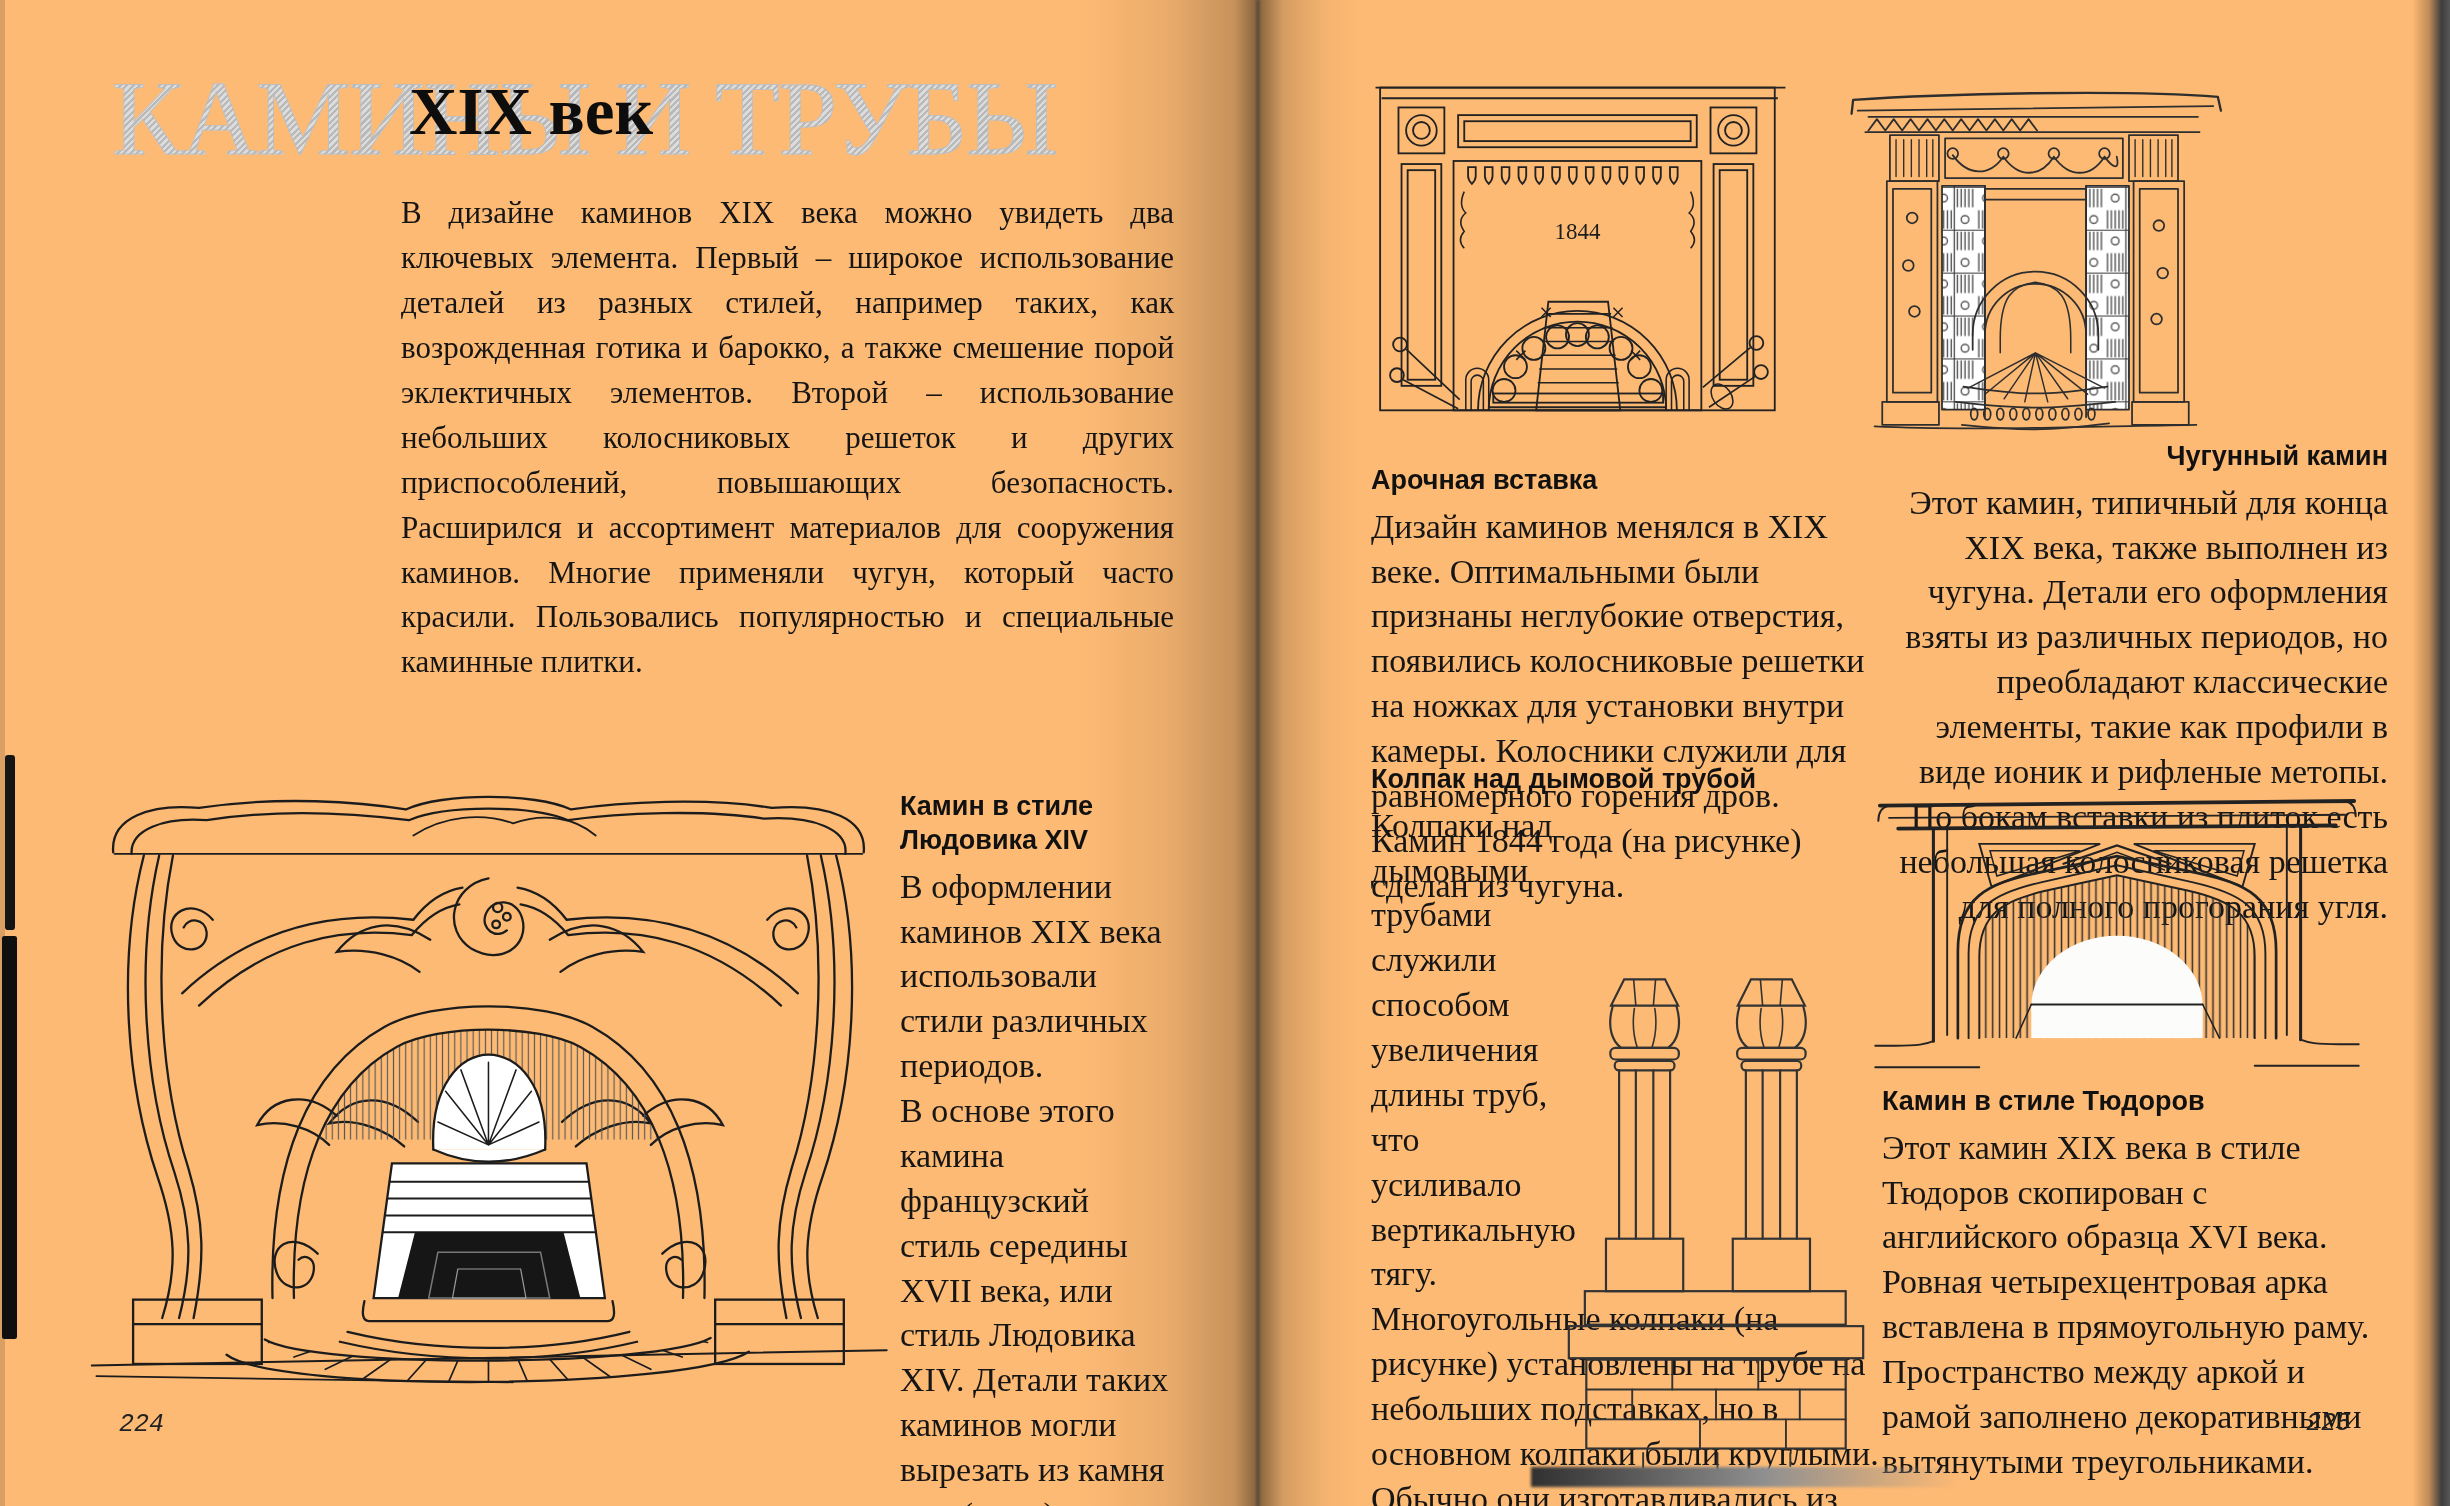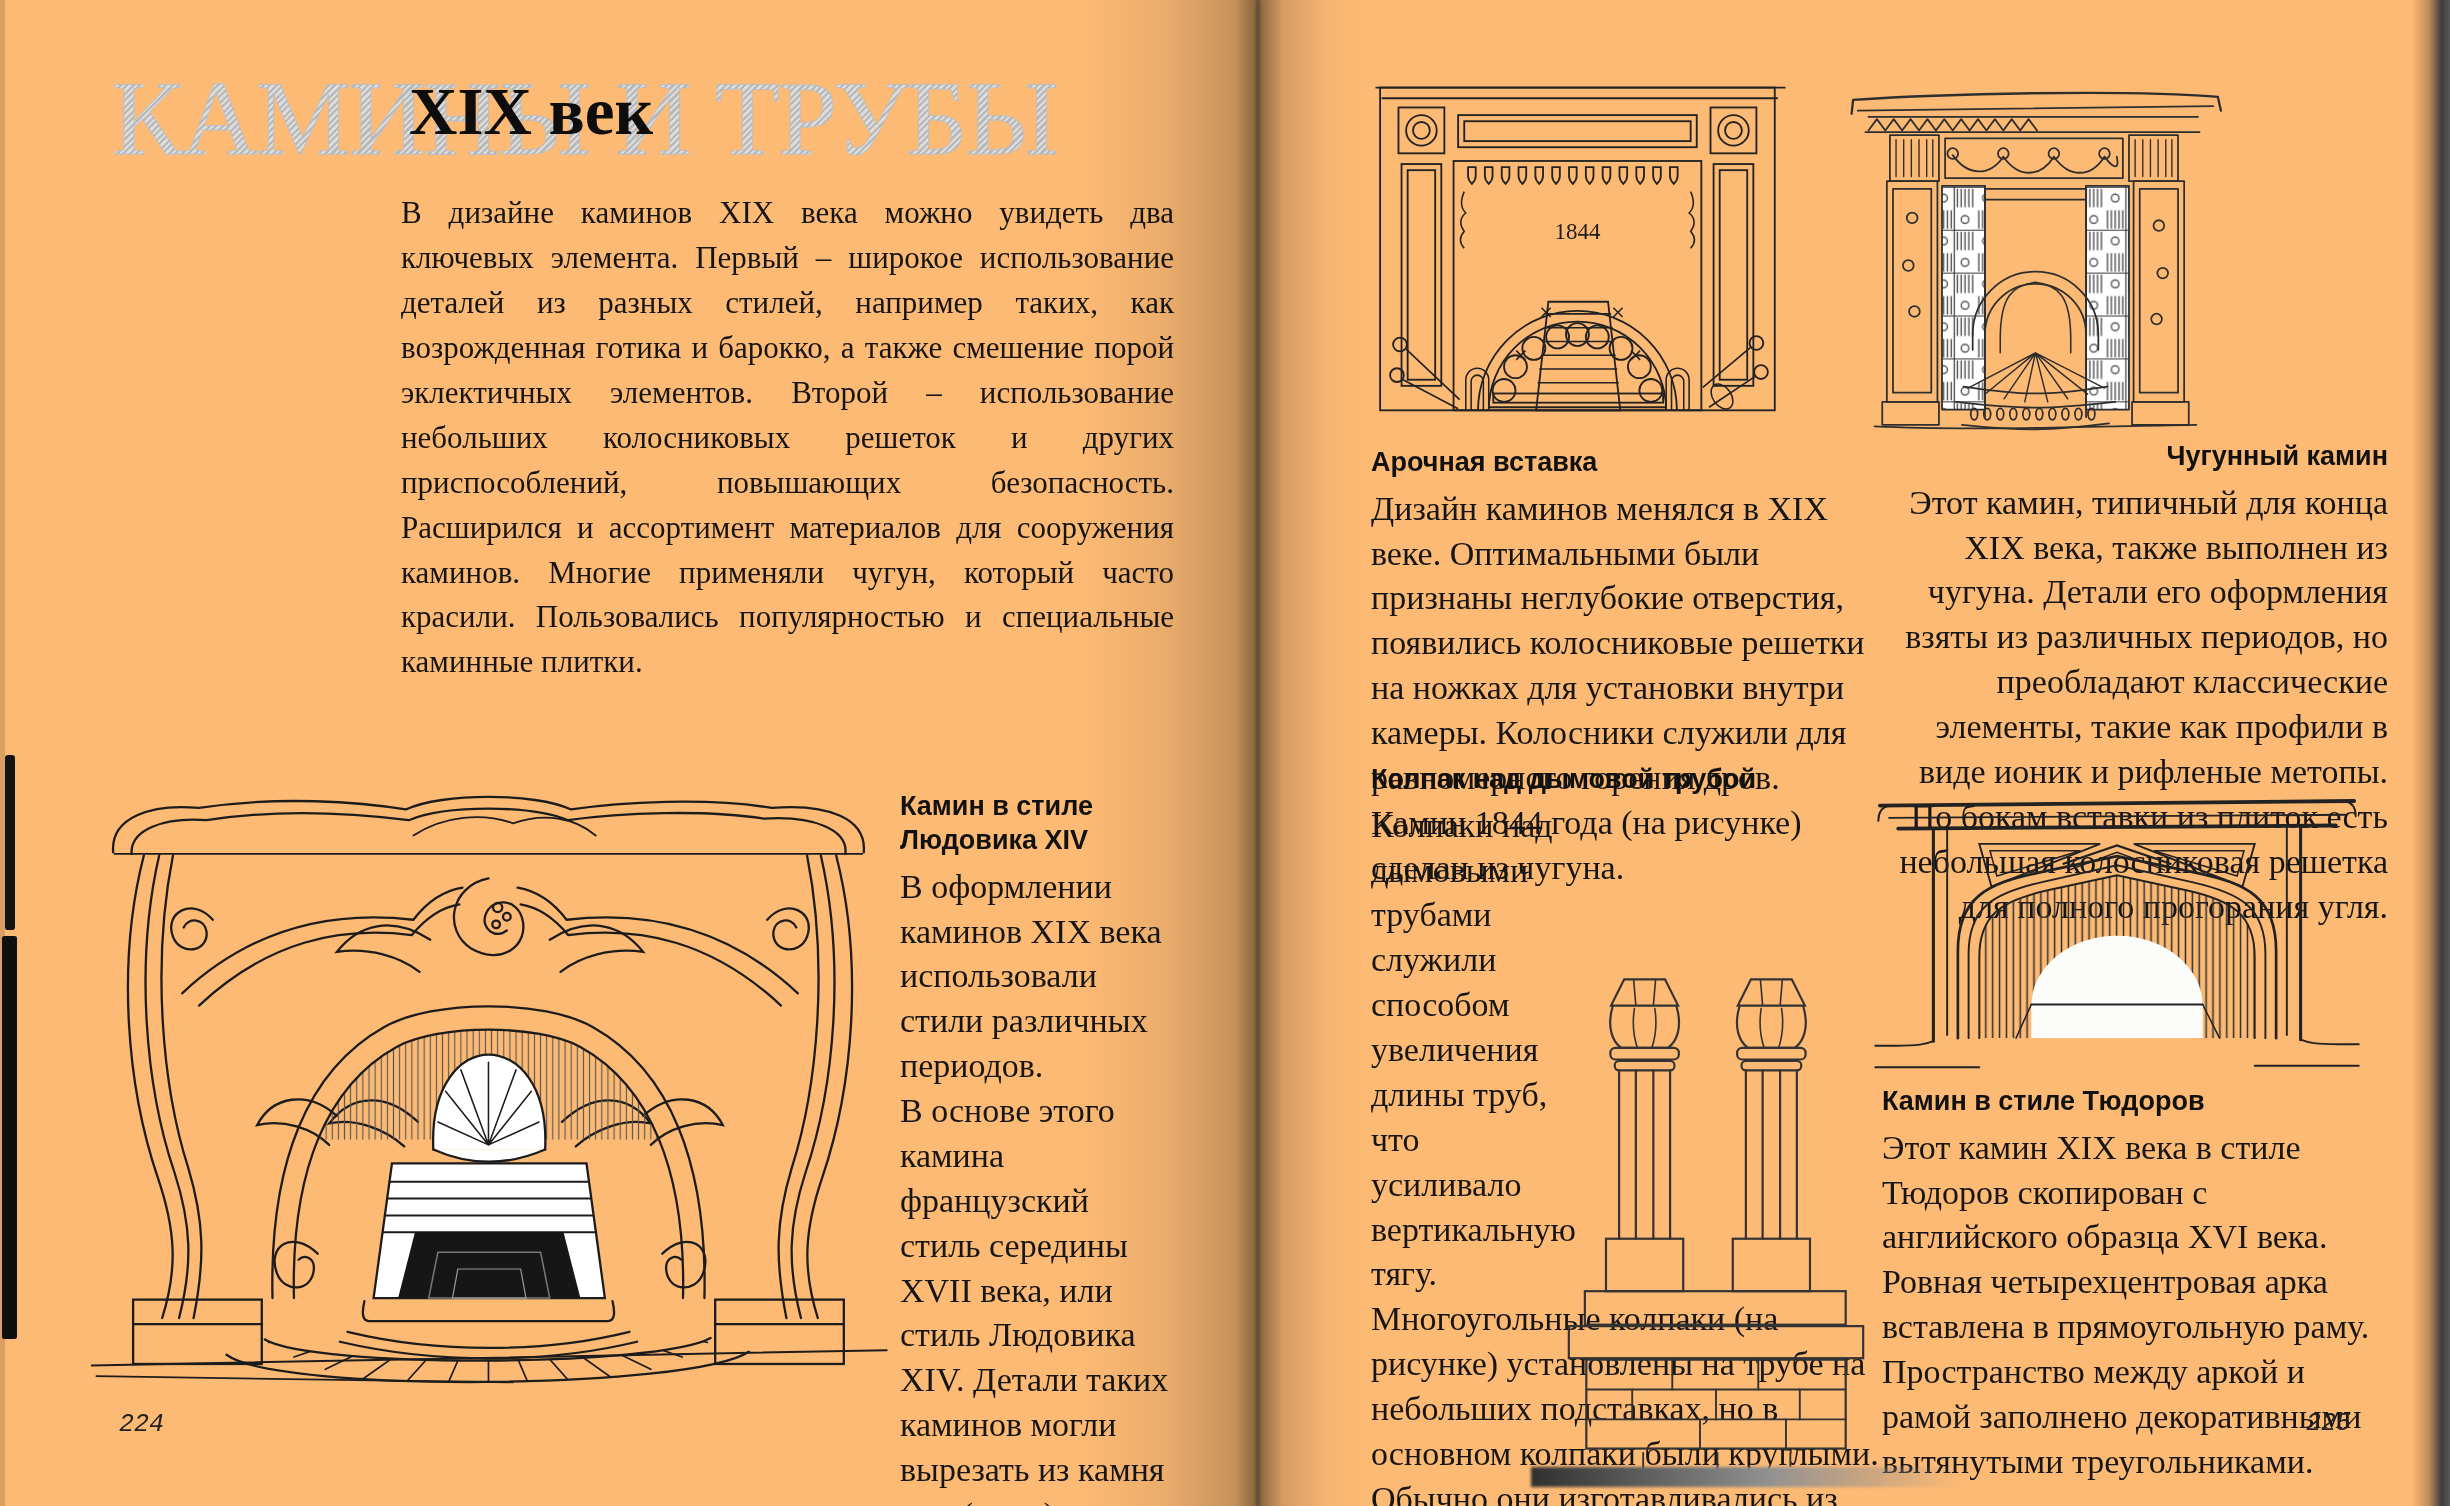--- a/index.html
+++ b/index.html
@@ -279,21 +279,21 @@
         <ellipse cx="285" cy="436" rx="4.5" ry="7.5"></ellipse>
       <ellipse cx="302" cy="436" rx="4.5" ry="7.5"></ellipse>
         <ellipse cx="319" cy="436" rx="4.5" ry="7.5"></ellipse>
       <path d="M150 450 C230 458 262 458 342 448"></path>
       <rect x="46" y="420" width="74" height="30"></rect>
       <rect x="372" y="420" width="74" height="30"></rect>
       <path d="M36 452 C160 458 330 452 456 450"></path>
     </g>
   </svg>
 
-  <div class="abs" style="left:1371px;top:445px;width:501px;">
+  <div class="abs" style="left:1371px;top:463px;width:501px;">
     <div class="cap-title">Арочная вставка</div>
     <div class="cap-body">
       <span>Дизайн каминов менялся в XIX веке. Оптимальными были признаны неглубокие отверстия, появились колосниковые решетки на ножках для установки внутри камеры. Колосники служили для равномерного горения дров. Камин 1844 года (на рисунке) сделан из чугуна.</span>
     </div>
   </div>
 
   <div class="abs" style="left:1890px;top:439px;width:498px;text-align:right;">
     <div class="cap-title">Чугунный камин</div>
     <div class="cap-body">
       <span>Этот камин, типичный для конца XIX века, также выполнен из чугуна. Детали его оформления взяты из различных периодов, но преобладают классические элементы, такие как профили в виде ионик и рифленые метопы. По бокам вставки из плиток есть небольшая колосниковая решетка для полного прогорания угля.</span>

